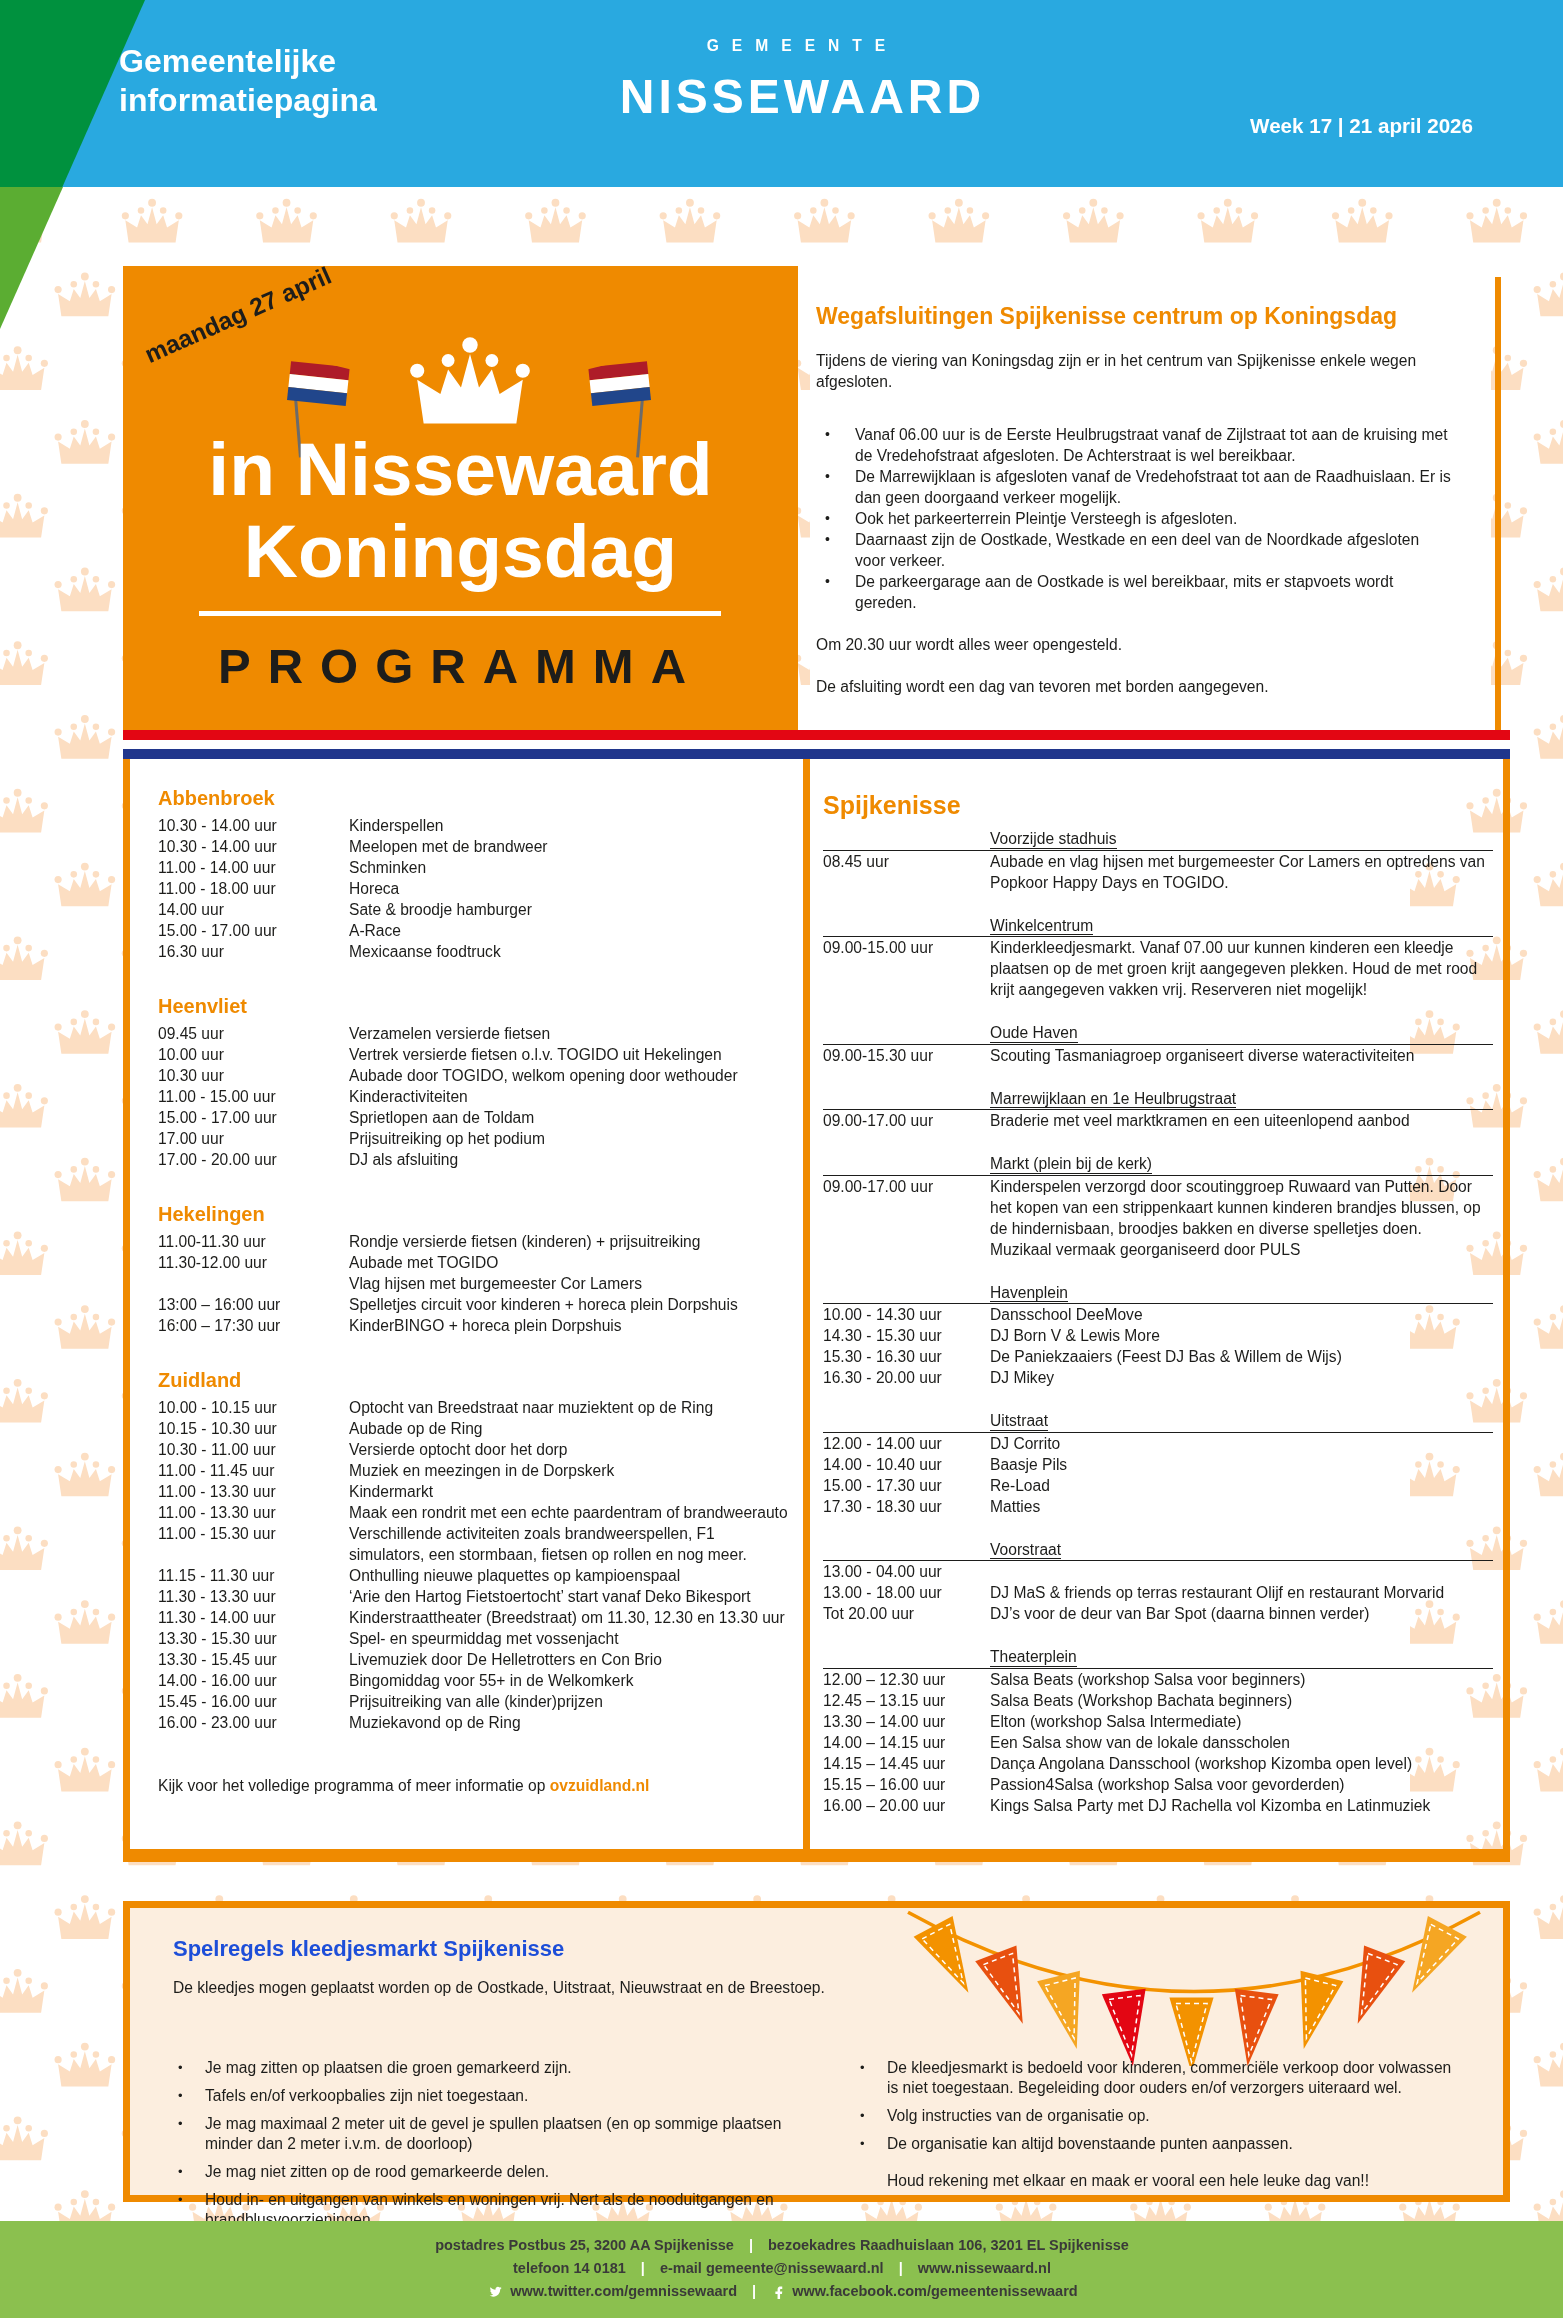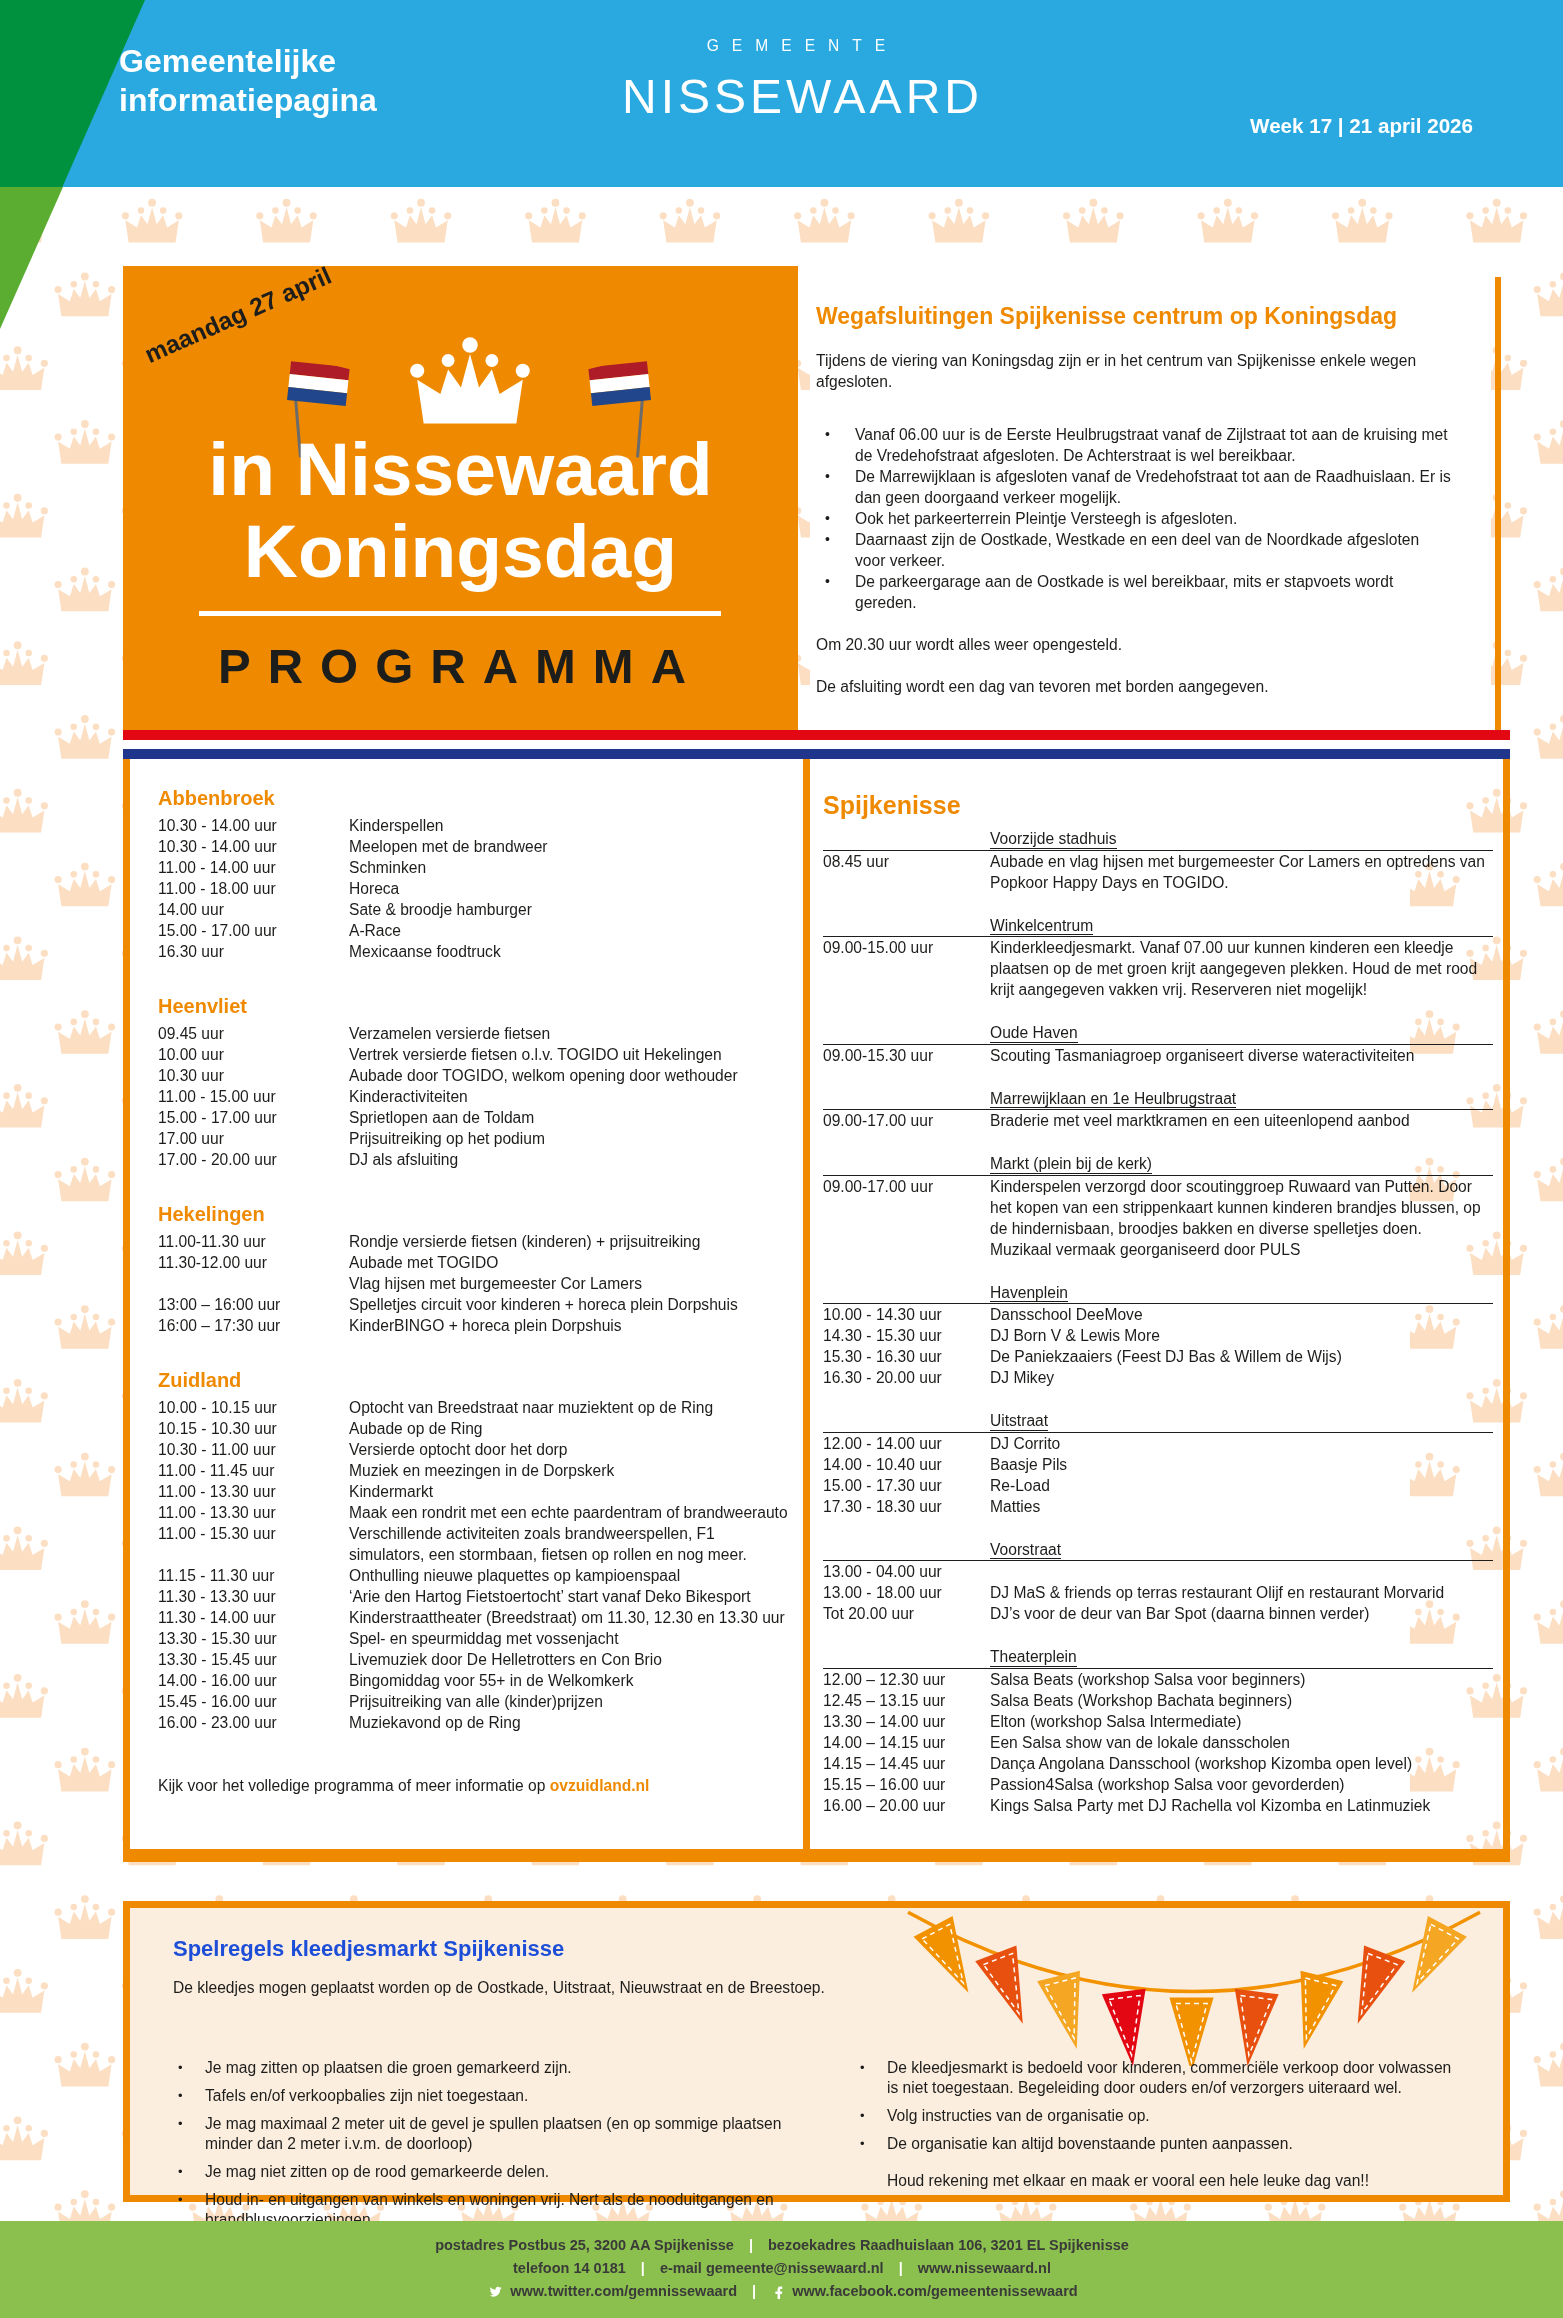--- a/index.html
+++ b/index.html
@@ -9,22 +9,22 @@
 
   
   .header{left:0;top:0;width:1564px;height:187px;background:#29A9E0;z-index:3;}
   .corner-green{left:0;top:0;width:145px;height:187px;background:#00913E;
        clip-path:polygon(0 0,100% 0,43% 100%,0 100%);z-index:4;}
   .wedge-green{left:0;top:187px;width:63px;height:142px;background:#5BAD32;
        clip-path:polygon(0 0,100% 0,0 100%);z-index:2;}
   .logo-left{left:119px;top:42px;z-index:5;color:#fff;font-weight:bold;
        font-size:32px;line-height:39px;}
   .brand{z-index:5;color:#fff;text-align:center;left:577px;top:37px;width:451px;}
-  .brand-top{font-size:15.6px;letter-spacing:13px;font-weight:normal;}
-  .brand-main{font-size:48px;letter-spacing:4px;font-weight:normal;margin-top:14px;}
+  .brand-top{font-size:15.6px;letter-spacing:13px;font-weight:bold;}
+  .brand-main{font-size:48px;letter-spacing:4px;font-weight:bold;margin-top:14px;}
   .week{z-index:5;color:#fff;font-weight:bold;font-size:20.6px;right:91px;top:114px;}
 
   
   #crown-layer{left:0;top:0;width:1564px;height:2319px;z-index:1;color:#FCDEC2;}
 
   
   .hero{left:123px;top:266px;width:675px;height:465px;background:#EF8A00;z-index:2;}
   .hero-date{position:absolute;left:29px;top:75px;font-size:24.6px;font-weight:bold;
        color:#1D1D1B;transform:rotate(-24deg);transform-origin:left bottom;}
   .hero-crown{position:absolute;left:282px;top:70px;color:#fff;}

